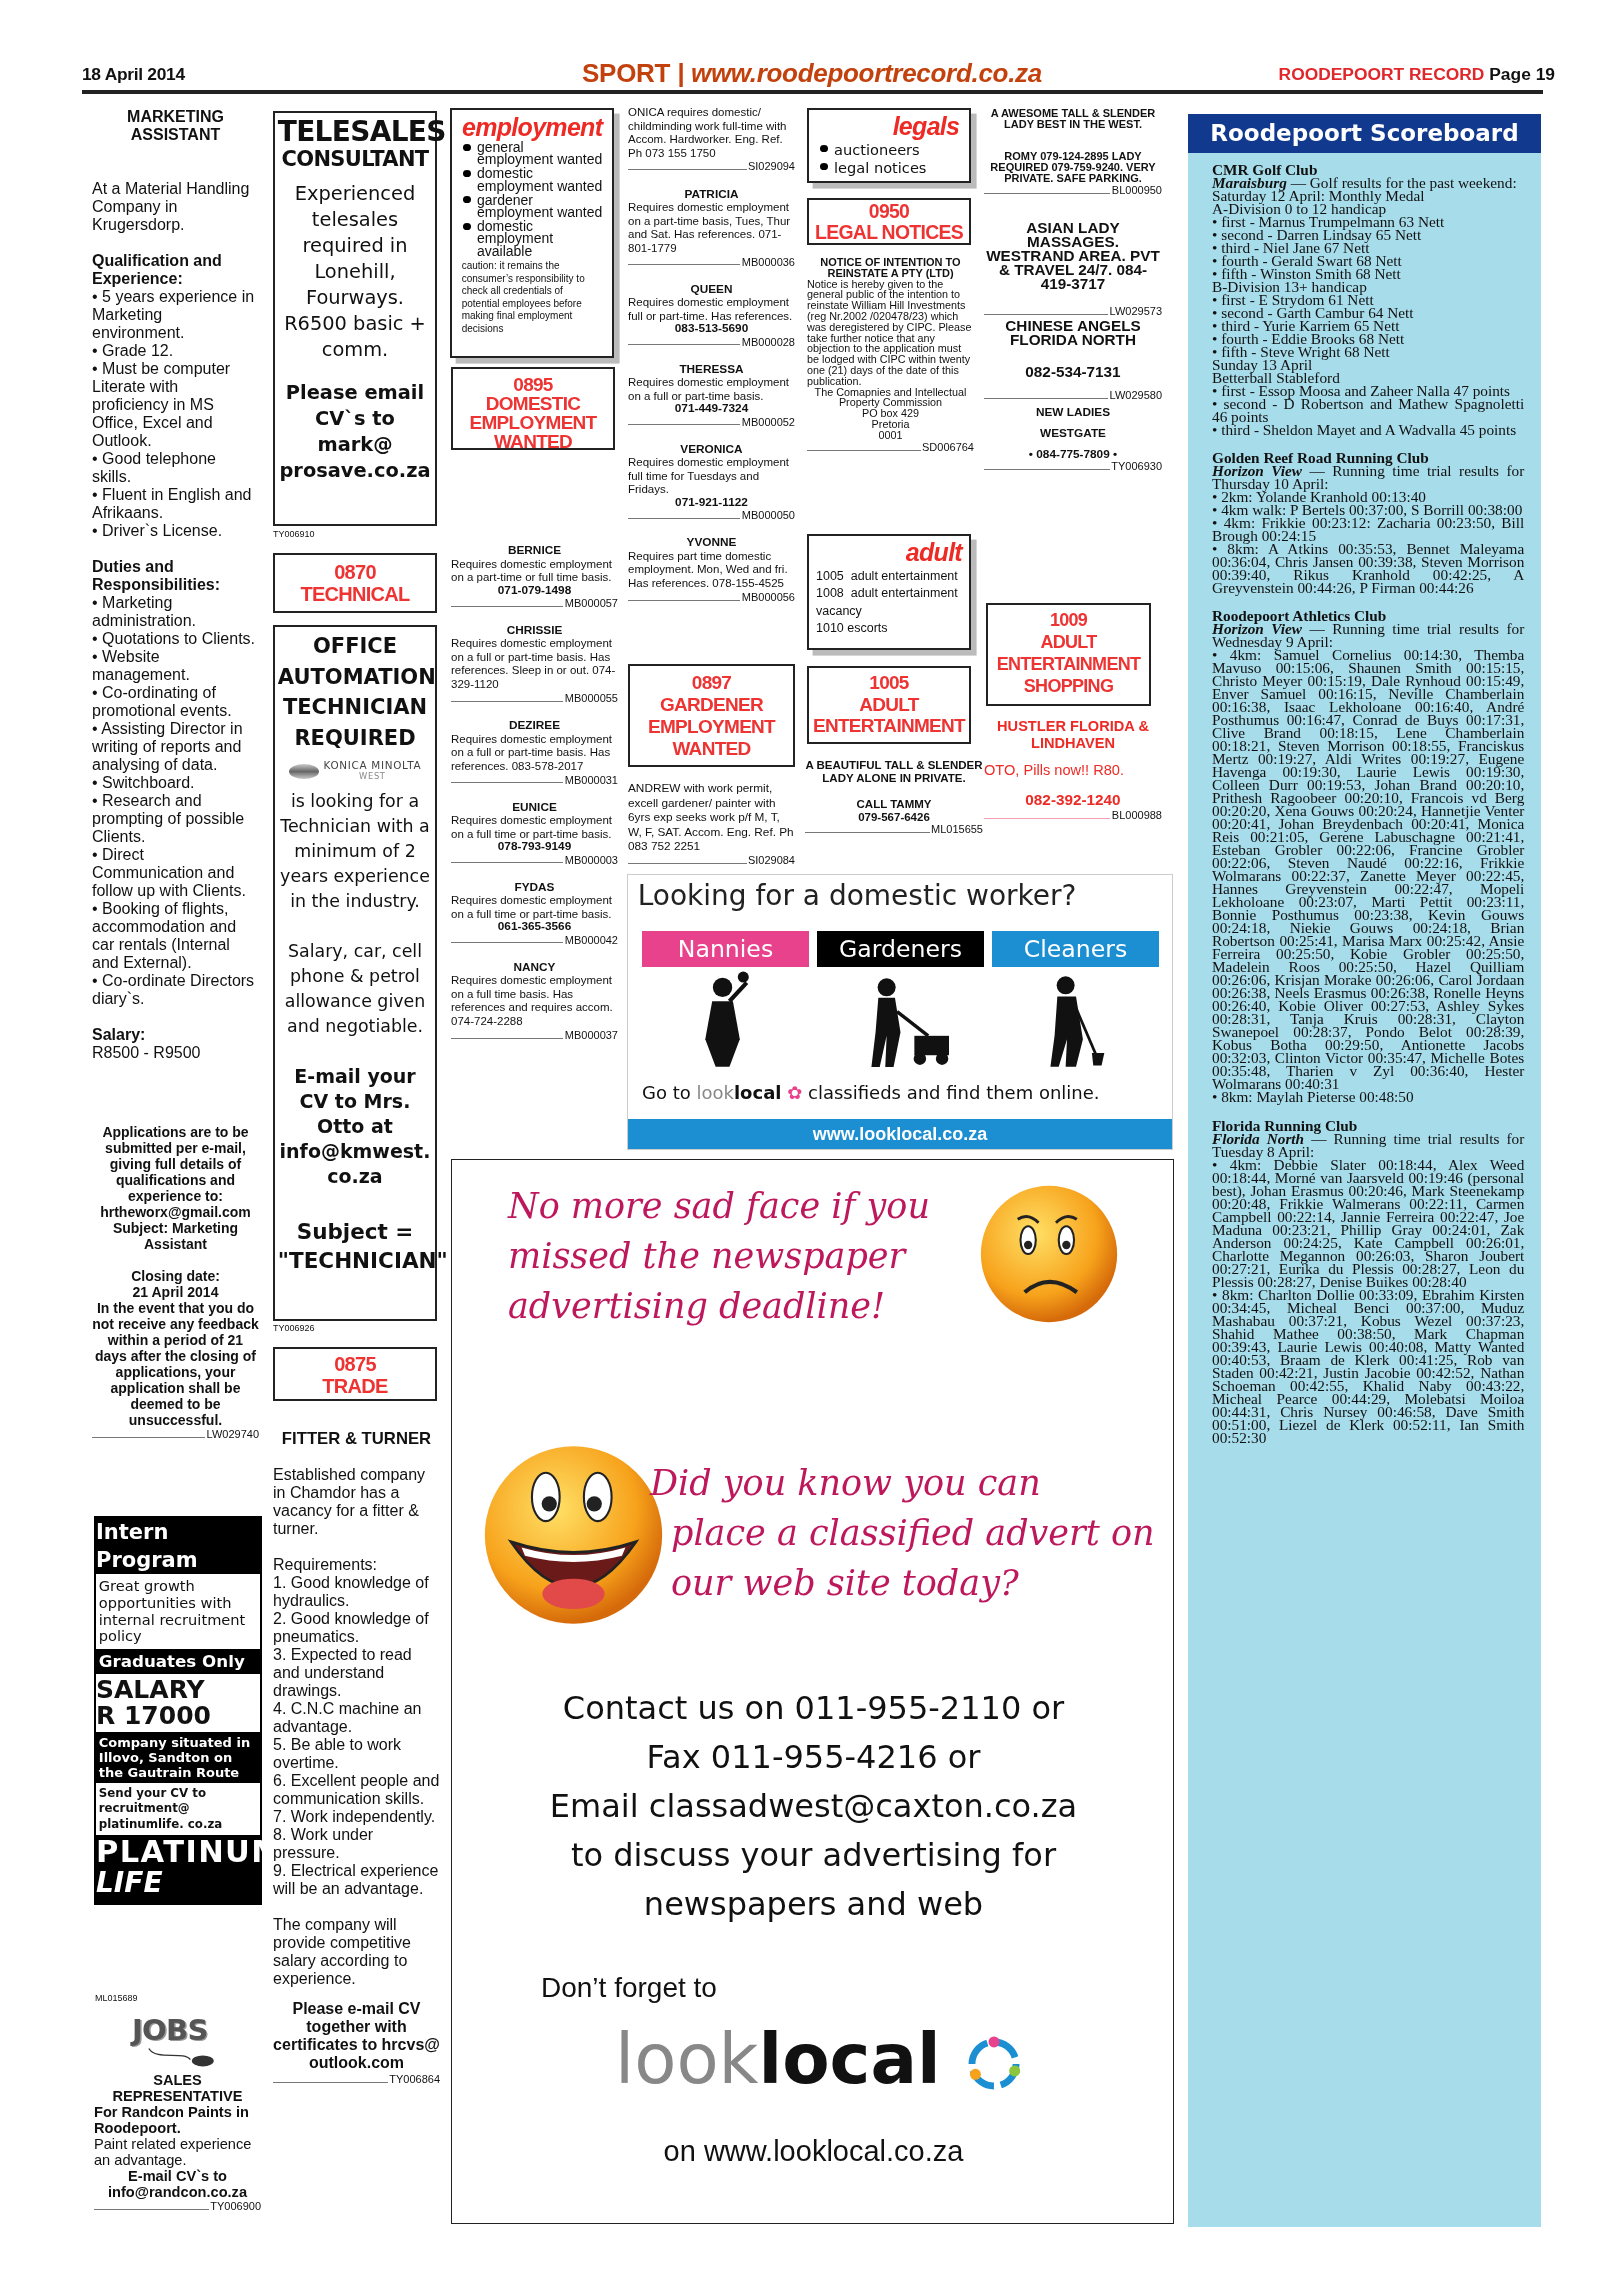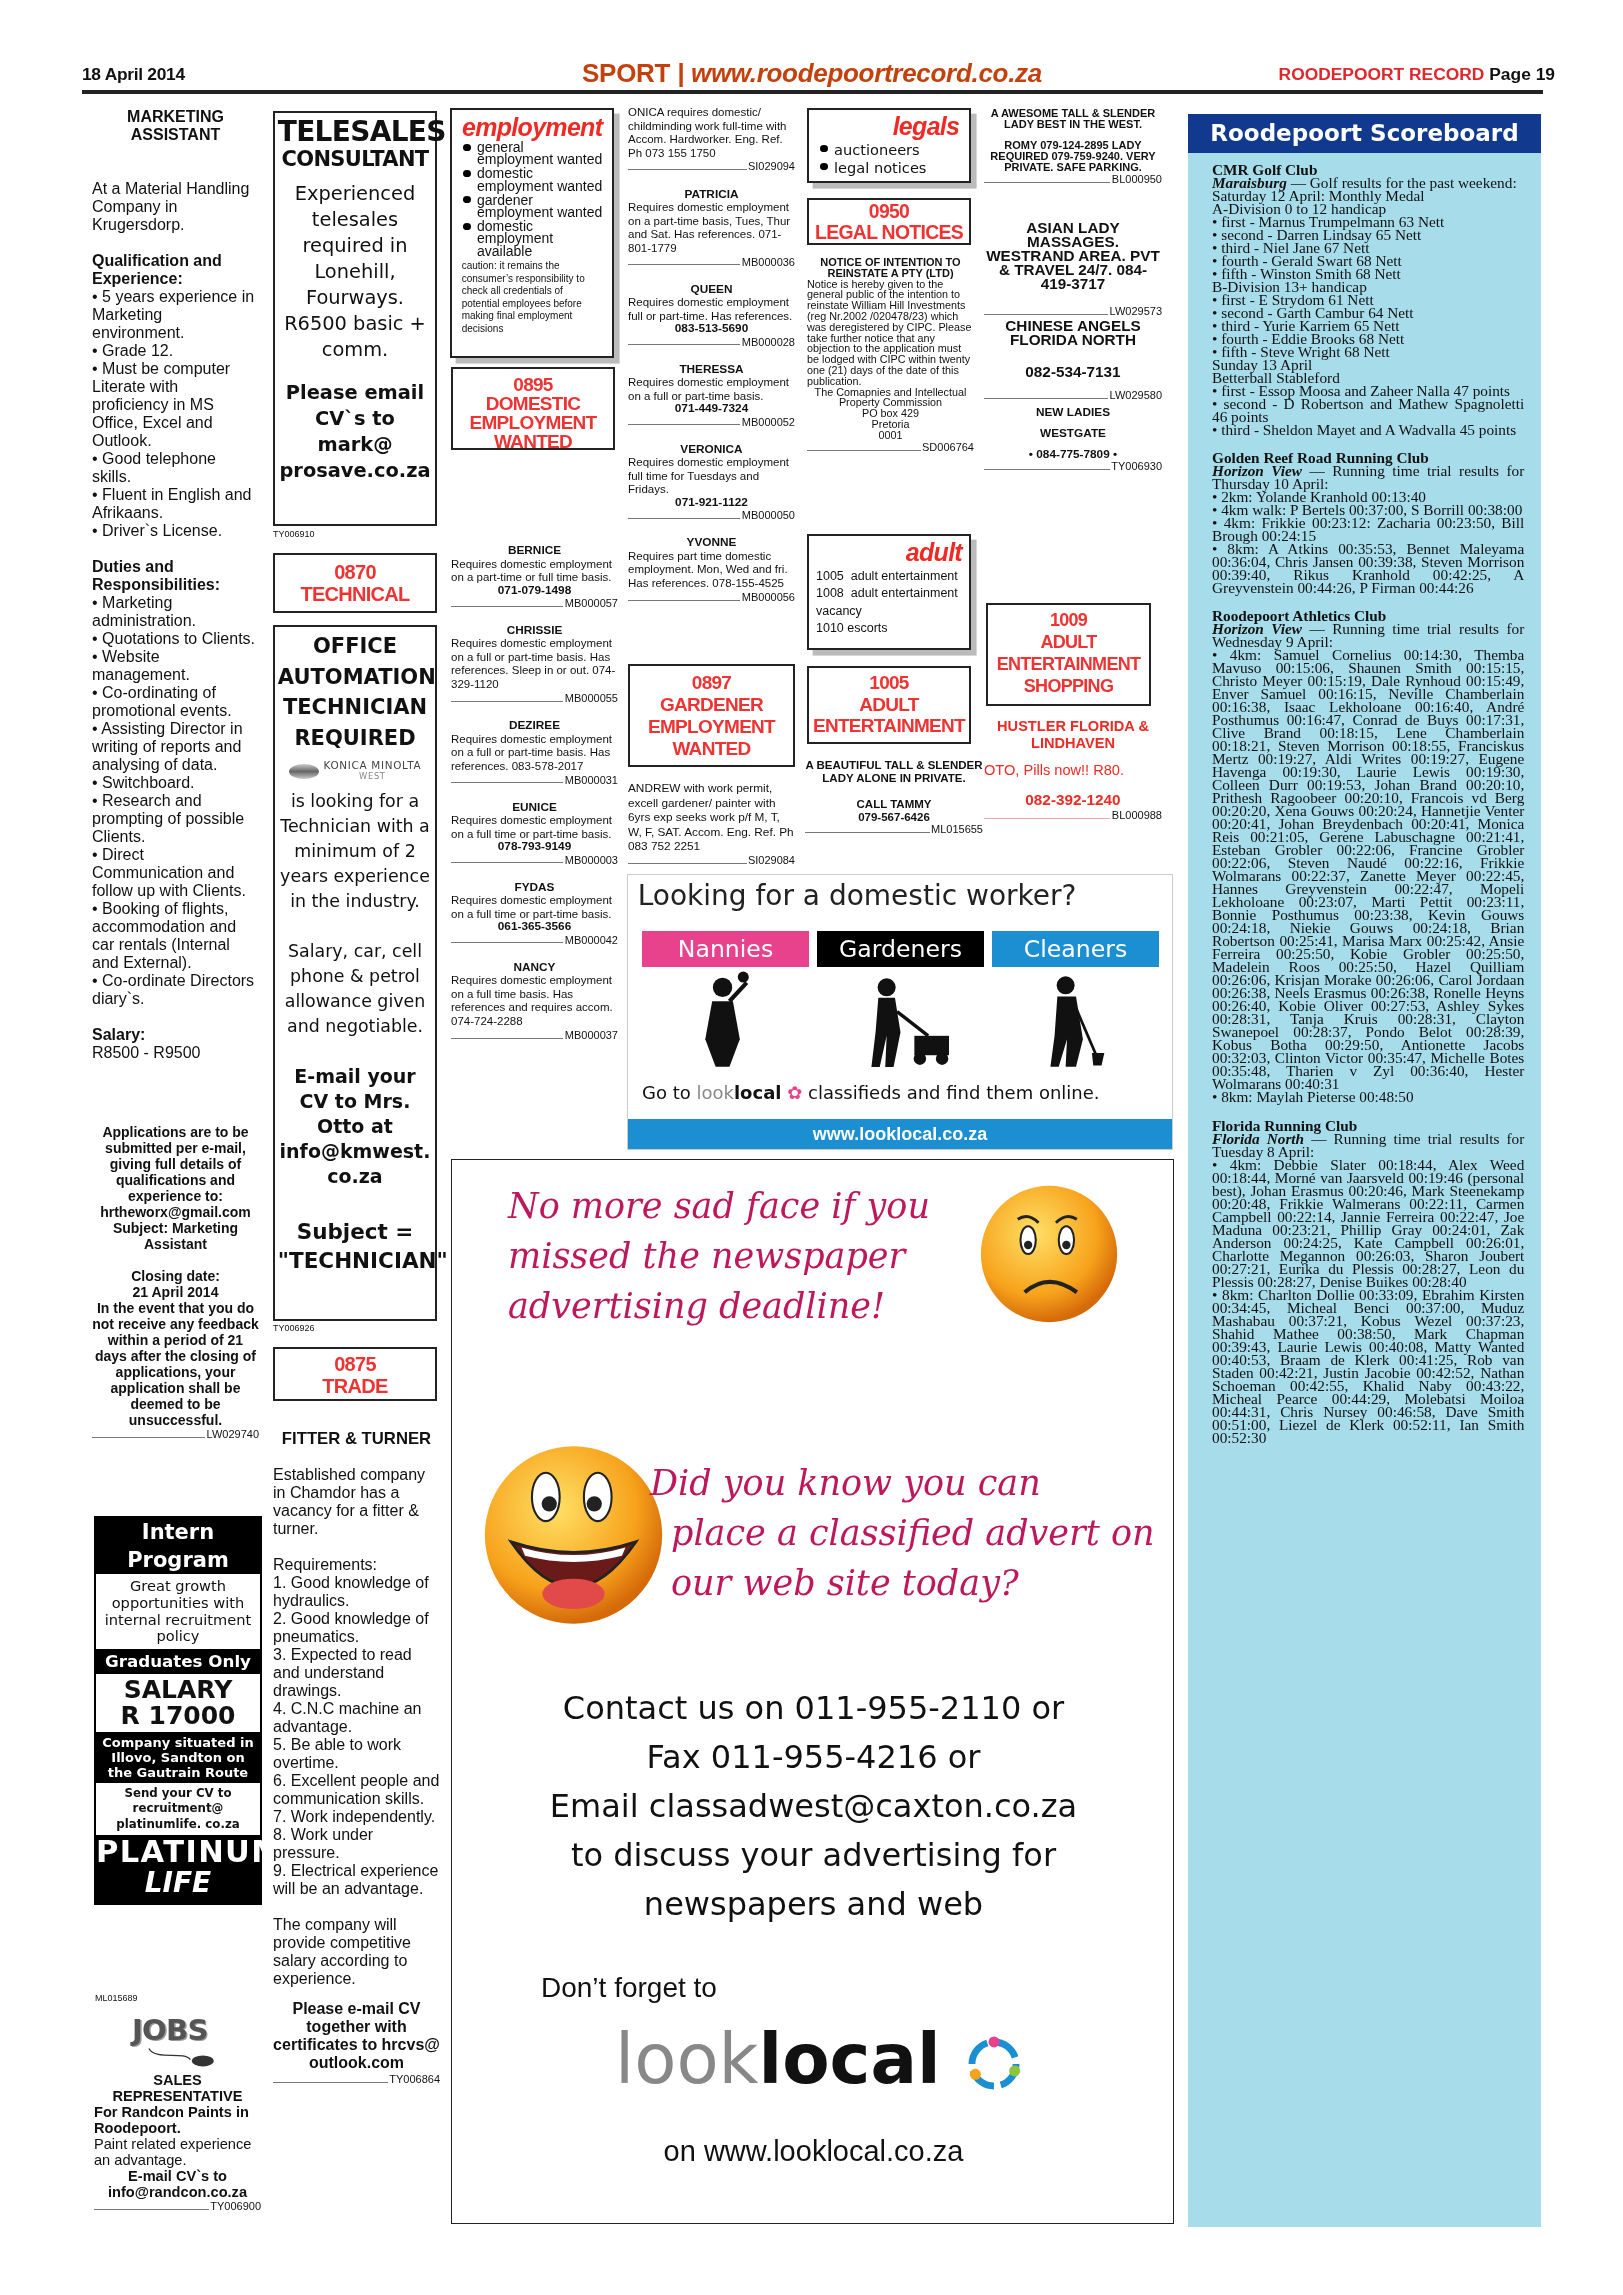--- a/index.html
+++ b/index.html
@@ -21,21 +21,21 @@
   .c { text-align: center; }
   .ref { display: flex; align-items: flex-end; font-size: 11px; line-height: 11px; margin-top: 1.4px; }
   .ref .line { flex: 1; border-bottom: 1.4px solid #777; margin-right: 1.4px; margin-bottom: 2.1px; }
 
   
   .c1 { left: 92px; top: 108px; width: 167px; font-size: 16px; line-height: 18px; }
   .c1 .h { font-weight: bold; text-align: center; font-size: 16px; }
   .c1 p { margin-bottom: 18px; }
   .c1 .apply { font-weight: bold; text-align: center; font-size: 14px; line-height: 16px; }
 
-  .intern { left: 94px; top: 1516px; width: 168px; border: 2.8px solid #000; font-family: "DejaVu Sans", sans-serif; text-align: center; }
+  .intern { left: 94px; top: 1516px; width: 168px; border: 2.8px solid #000; font-family: "DejaVu Sans", sans-serif; text-align: left; }
   .intern .bar { background: #000; color: #fff; font-weight: bold; }
   .intern .title { font-size: 21px; line-height: 28px; }
   .intern .body { font-size: 14.6px; line-height: 16.7px; padding: 4.2px 2.8px; }
   .intern .sal { font-size: 25px; line-height: 26px; font-weight: bold; padding: 2.8px 0; }
   .intern .loc { font-size: 13px; line-height: 15.3px; padding: 2.8px; }
   .intern .send { font-size: 11.8px; line-height: 15.3px; font-weight: bold; padding: 2.8px; }
   .intern .plat { font-size: 30.5px; line-height: 33px; font-weight: bold; letter-spacing: 1.4px; }
   .intern .life { font-size: 28px; line-height: 30.5px; font-style: italic; font-weight: bold; padding-bottom: 4.2px; }
   .ml-ref { left: 95px; top: 1993px; font-size: 9px; }
 
@@ -447,21 +447,21 @@
   <div style="margin-top:14px">CALL TAMMY</div>
   <div>079-567-6426</div>
   <div class="ref" style="font-weight:normal">
       <span class="line"></span>
       <span>ML015655</span>
     </div>
 </div>
 
 <div class="adult-txt" style="left:984px;top:108px;font-size:11px;line-height:11px">
   <div>A AWESOME TALL &amp; SLENDER LADY BEST IN THE WEST.</div>
-  <div style="margin-top:10px">ROMY 079-124-2895 LADY REQUIRED 079-759-9240. VERY PRIVATE. SAFE PARKING.</div>
+  <div style="margin-top:21px">ROMY 079-124-2895 LADY REQUIRED 079-759-9240. VERY PRIVATE. SAFE PARKING.</div>
   <div class="ref" style="font-weight:normal">
       <span class="line"></span>
       <span>BL000950</span>
     </div>
 </div>
 <div class="adult-txt" style="left:984px;top:221px;font-size:15.3px;line-height:14px">
   <div>ASIAN LADY MASSAGES. WESTRAND AREA. PVT &amp; TRAVEL 24/7. 084-419-3717</div>
   <div class="ref" style="font-weight:normal;margin-top:15.3px">
       <span class="line"></span>
       <span>LW029573</span>

